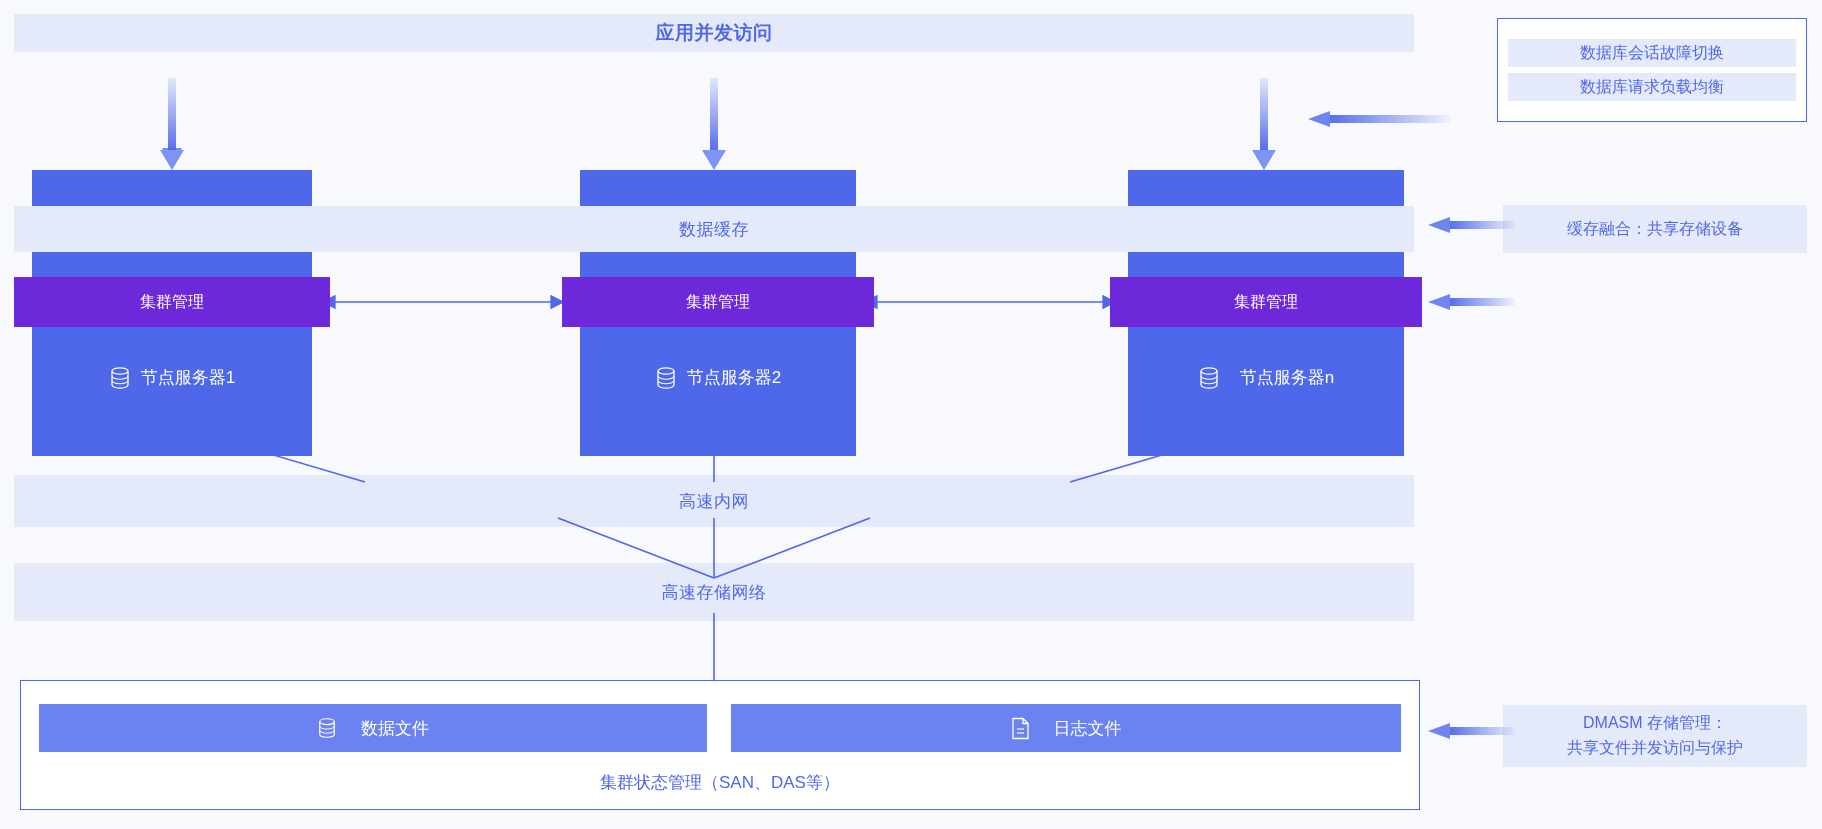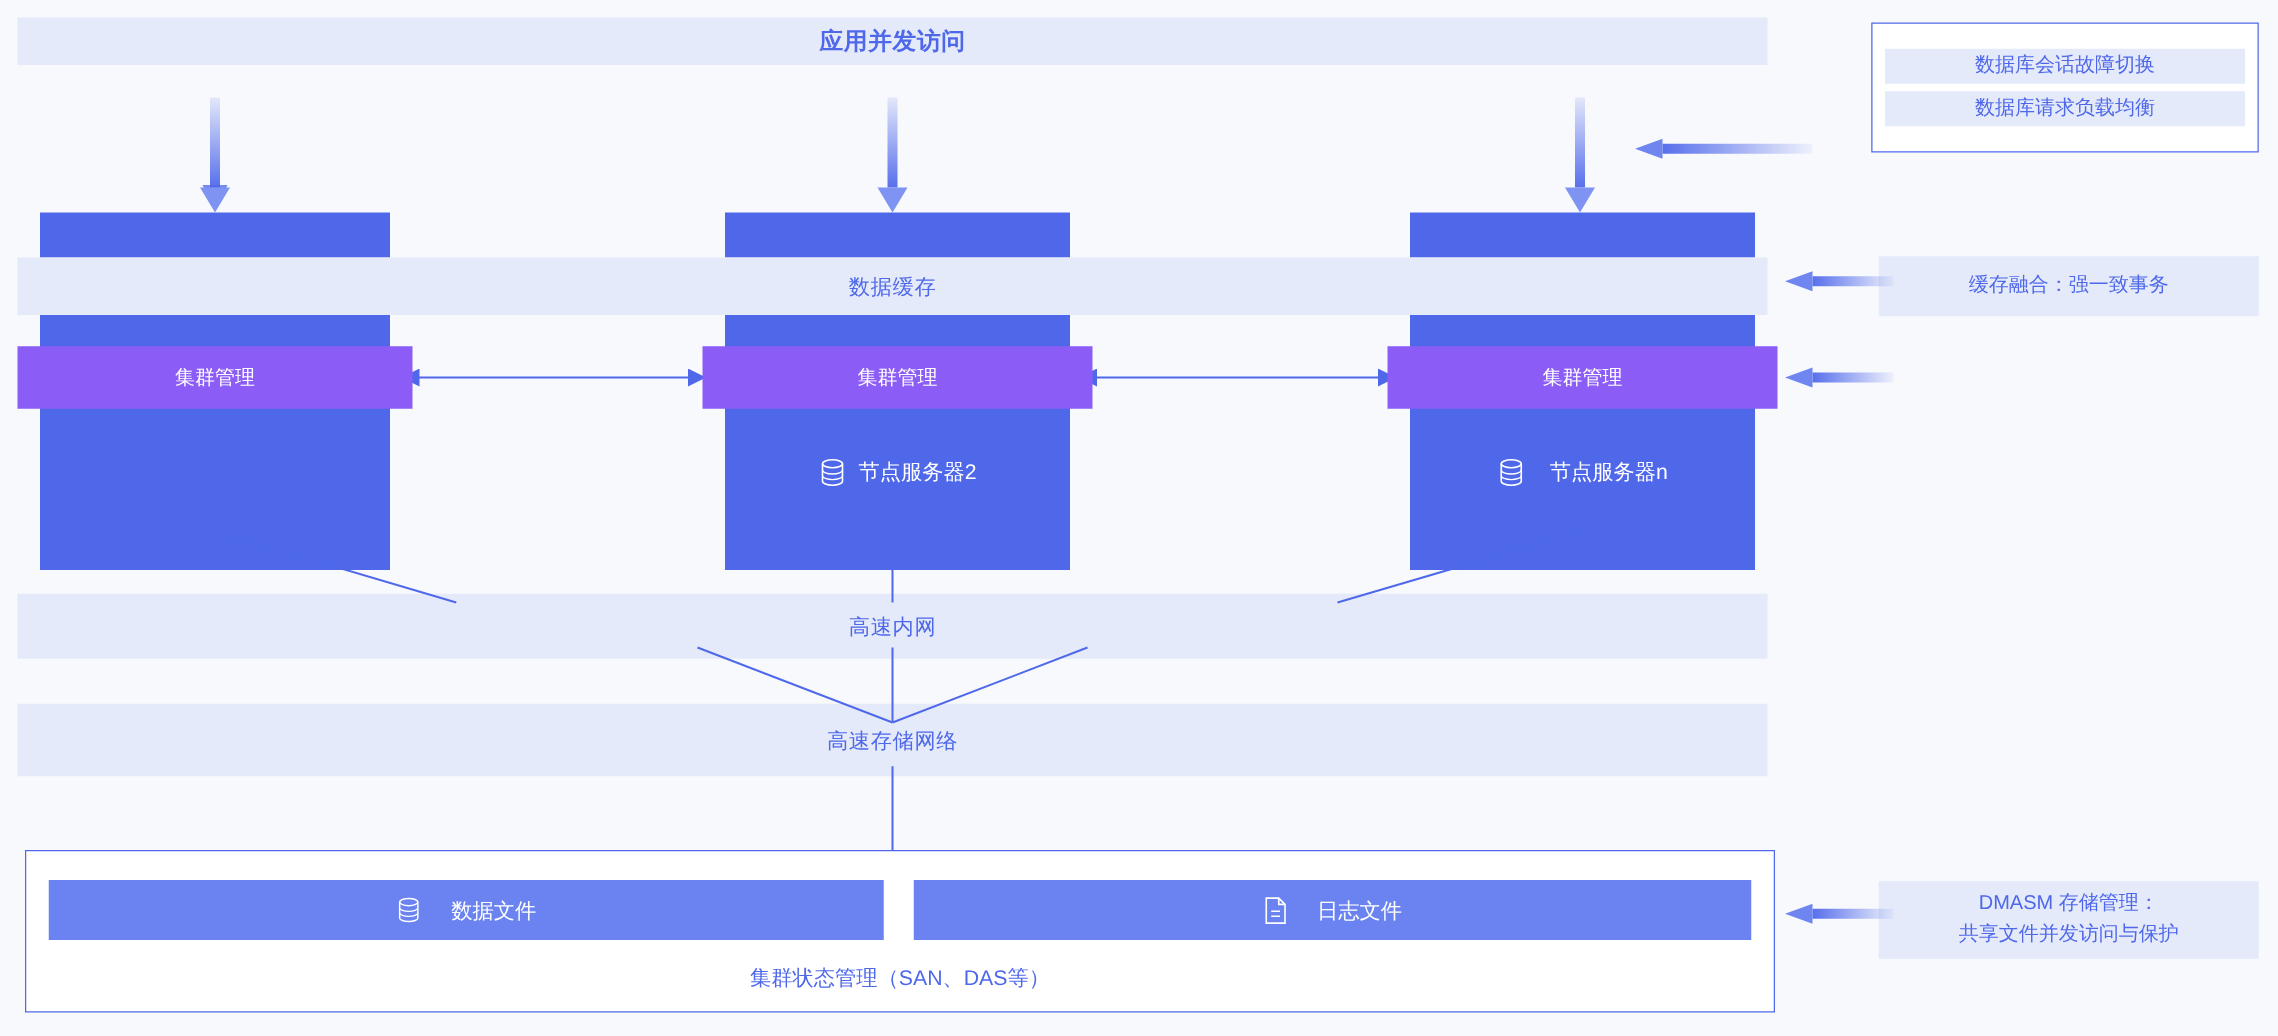--- a/index.html
+++ b/index.html
@@ -35,21 +35,21 @@
   }
   .node-body{
     position:absolute;left:0;width:100%;
     background:#4f68ea;
     display:flex;align-items:center;justify-content:center;
     gap:10px;
     color:#ffffff;font-size:17px;
   }
   .cluster-mgmt{
     position:absolute;
-    background:#8b5cf6;
+    background:#6d28d9;
     color:#ffffff;
     display:flex;align-items:center;justify-content:center;
     font-size:16px;
     z-index:4;
   }
   .ic{display:inline-flex;align-items:center;justify-content:center;}
 
   
   .anno{
     position:absolute;
@@ -184,20 +184,31 @@
       <span>数据库会话故障切换</span>
     </div>
     <div class="anno">
       <span>数据库请求负载均衡</span>
     </div>
   </div>
 
   <div class="node-col" style="left:32px;top:170px;width:280px;height:255px;">
     <div class="node-top" style="top:0px;height:36px;"></div>
     <div class="node-mid" style="top:76px;height:210px;"></div>
+    <div class="node-body" style="top:160px;height:95px;">
+      <span class="ic">
+        <svg width="22" height="24" viewBox="0 0 22 24">
+          <ellipse cx="11" cy="5" rx="8" ry="3.2" fill="none" stroke="#fff" stroke-width="1.3"></ellipse>
+          <path d="M3,5 L3,19 A8,3.2 0 0 0 19,19 L19,5" fill="none" stroke="#fff" stroke-width="1.3"></path>
+          <path d="M3,10 A8,3.2 0 0 0 19,10" fill="none" stroke="#fff" stroke-width="1.1"></path>
+          <path d="M3,14.5 A8,3.2 0 0 0 19,14.5" fill="none" stroke="#fff" stroke-width="1.1"></path>
+        </svg>
+      </span>
+      <span>节点服务器1</span>
+    </div>
   </div>
   <div class="cluster-mgmt" style="left:14px;top:277px;width:316px;height:50px;">
     <span>集群管理</span>
   </div>
 
   <div class="node-col" style="left:580px;top:170px;width:276px;height:255px;">
     <div class="node-top" style="top:0px;height:36px;"></div>
     <div class="node-mid" style="top:76px;height:210px;"></div>
     <div class="node-body" style="top:160px;height:95px;">
       <span class="ic">
@@ -230,21 +241,21 @@
       <span>节点服务器n</span>
     </div>
   </div>
   <div class="cluster-mgmt" style="left:1110px;top:277px;width:312px;height:50px;">
     <span>集群管理</span>
   </div>
 
   <div class="band" style="left:14px;top:206px;width:1400px;height:46px;z-index:3;">数据缓存</div>
 
   <div class="anno" style="left:1503px;top:205px;width:304px;height:48px;">
-    <span>缓存融合：强一致事务</span>
+    <span>缓存融合：共享存储设备</span>
   </div>
 
 
   <div class="band" style="left:14px;top:475px;width:1400px;height:52px;">高速内网</div>
 
   <div class="band" style="left:14px;top:563px;width:1400px;height:58px;font-family:Liberation Serif, serif;">高速存储网络</div>
 
   <div class="storage-box" style="left:20px;top:680px;width:1400px;height:130px;">
 
     <div class="file-box" style="left:18px;top:23px;width:668px;height:48px;">

